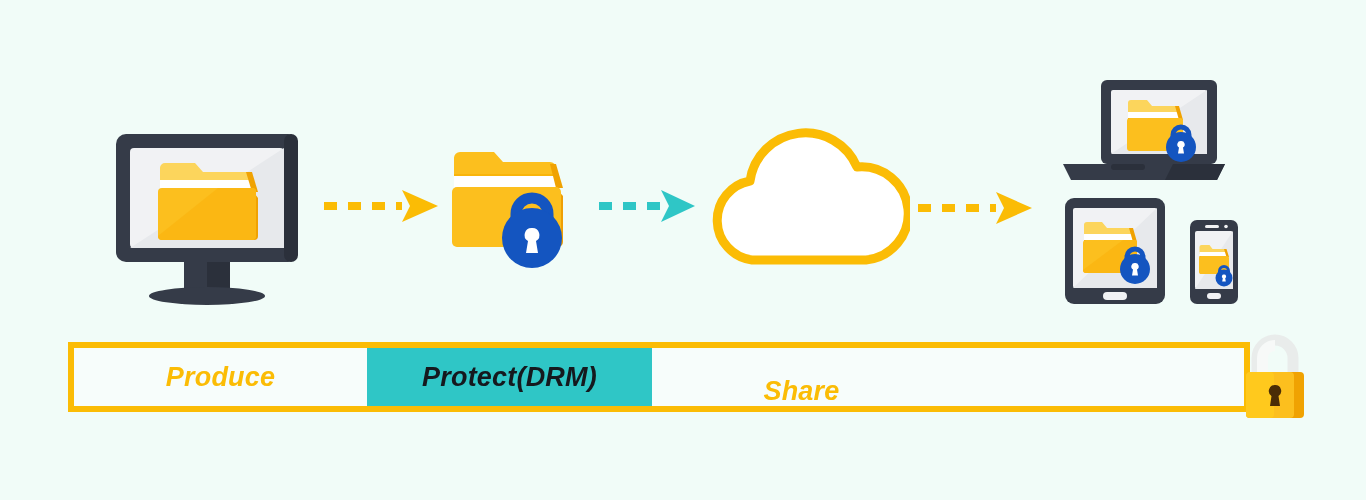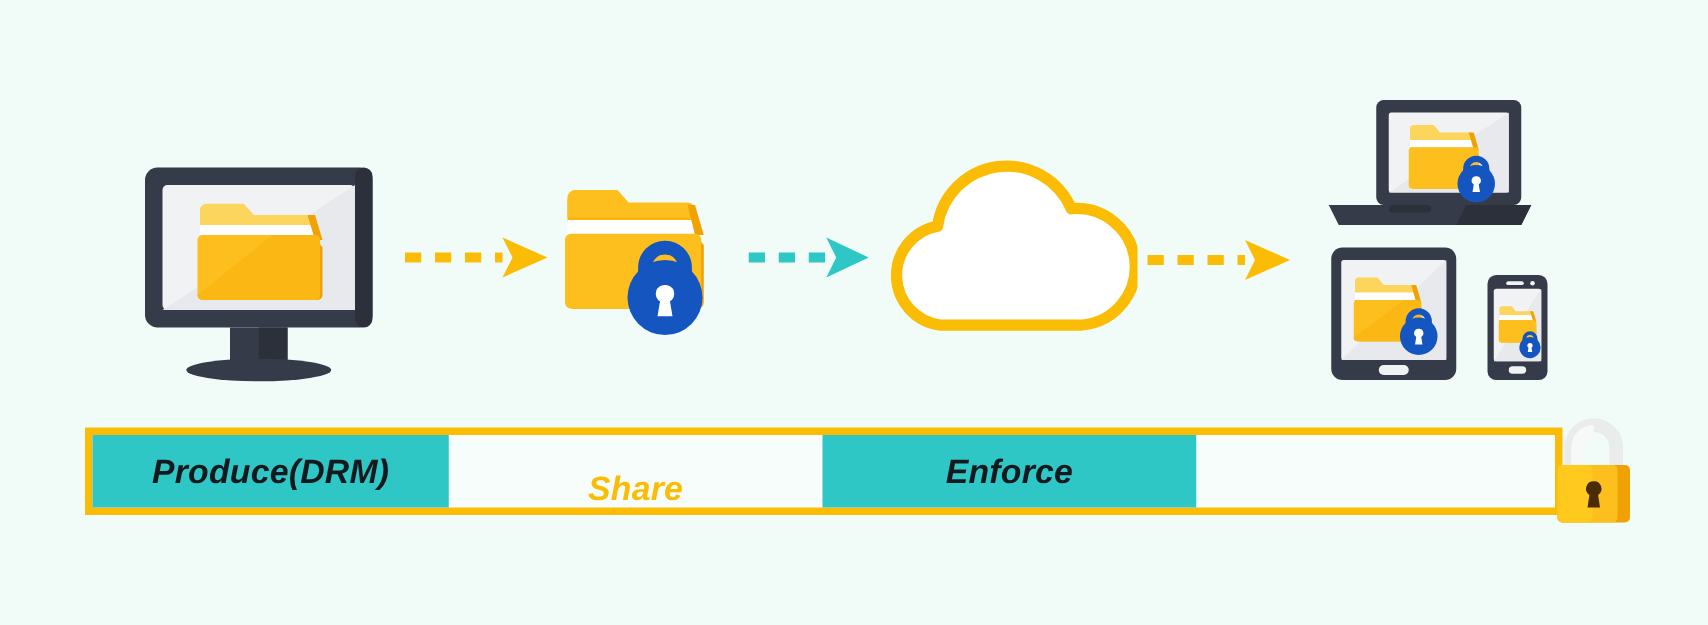--- a/index.html
+++ b/index.html
@@ -237,29 +237,29 @@
 
       <g transform="translate(28,48)">
         <path d="M3.5 8 v-3 a4.5 4.5 0 0 1 9 0 v3" fill="none" stroke="#1455c0" stroke-width="3"></path>
         <circle cx="8" cy="12" r="8.5" fill="#1455c0"></circle>
         <path d="M8 8.5 a2 2 0 0 1 1.2 3.7 l0.6 3.3 h-3.6 l0.6 -3.3 a2 2 0 0 1 1.2 -3.7 Z" fill="#ffffff"></path>
       </g>
     </svg>
   </div>
 
   <div class="process-bar">
+    <div class="seg plain seg-0">
+      <span>Produce</span>
+    </div>
     <div class="seg filled seg-1">
-      <span>Produce(DRM)</span>
+      <span>Protect(DRM)</span>
     </div>
     <div class="seg plain seg-2">
       <span>Share</span>
     </div>
-    <div class="seg filled seg-3">
-      <span>Enforce</span>
-    </div>
   </div>
 
   <div class="bar-lock">
     <svg width="62" height="88" viewBox="0 0 62 88" xmlns="http://www.w3.org/2000/svg">
 
       <path d="M13 46 V26 a18 18 0 0 1 36 0 V46" fill="none" stroke="#e9eceb" stroke-width="11"></path>
       <path d="M13 46 V26 a18 18 0 0 1 18 -18 v11 a7 7 0 0 0 -7 7 V46 Z" fill="#f7f9f8"></path>
 
       <rect x="2" y="40" width="58" height="46" rx="4" fill="#f0a202"></rect>
       <rect x="2" y="40" width="48" height="46" rx="4" fill="#fcbf1e"></rect>

